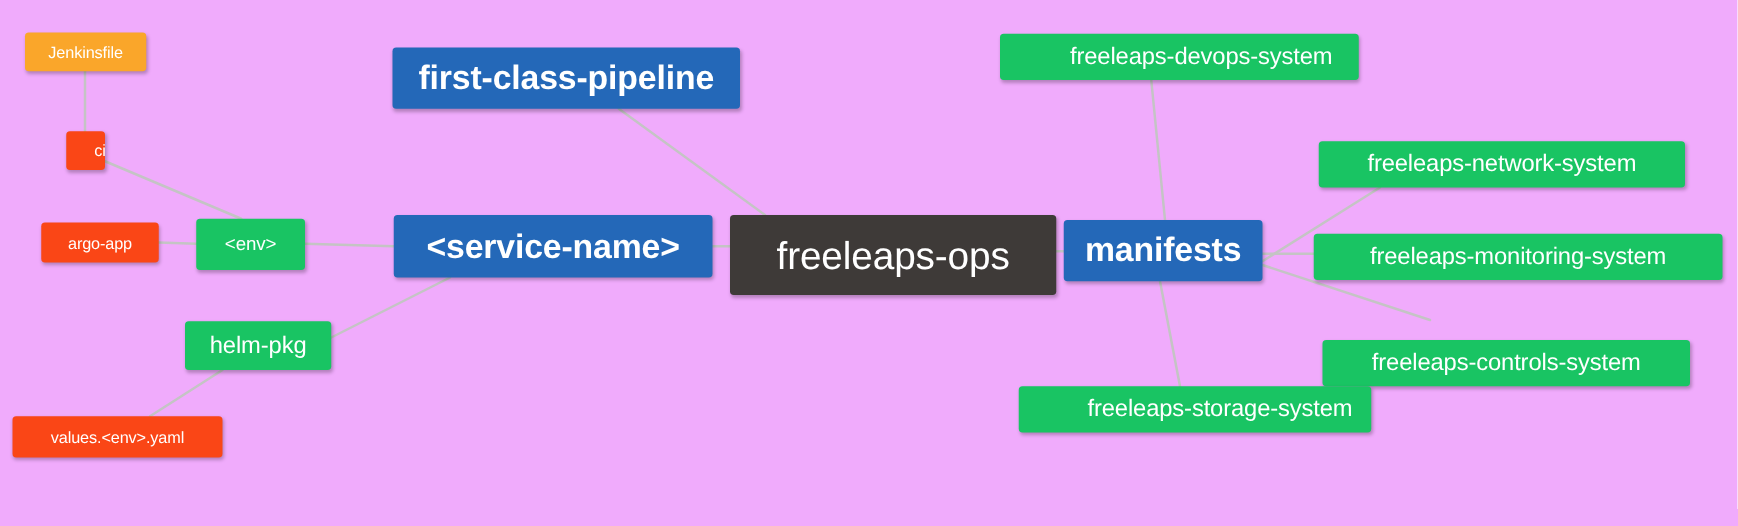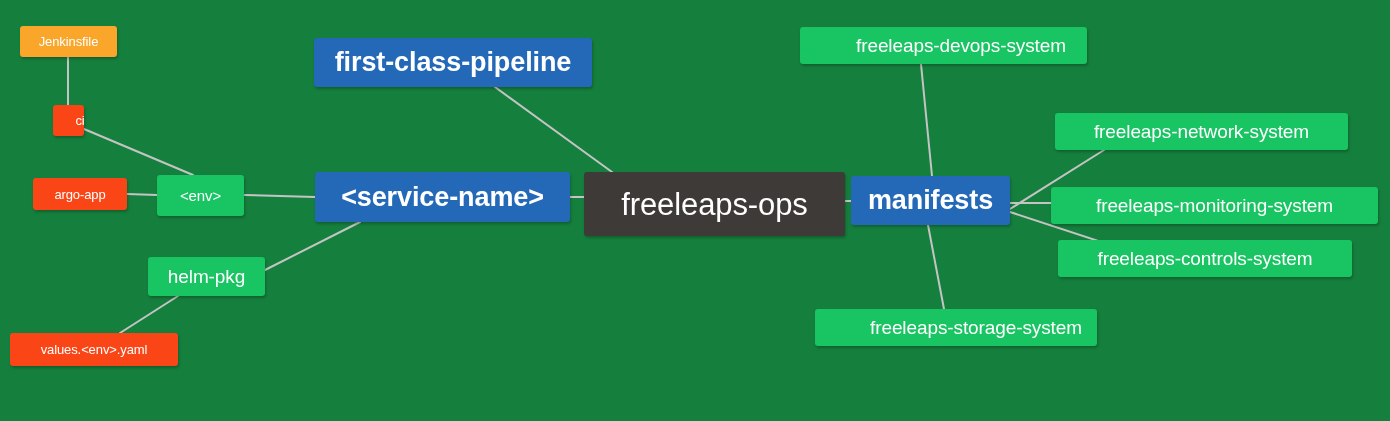--- a/index.html
+++ b/index.html
@@ -9,21 +9,21 @@
     background: #ffffff;
   }
   body {
     font-family: "Liberation Sans", sans-serif;
     -webkit-font-smoothing: antialiased;
   }
   #mindmap {
     position: relative;
     width: 1390px;
     height: 421px;
-    background: #15803d;
+    background: #f0abfc;
     overflow: hidden;
     text-align: right;
   }
   #edge-layer {
     position: absolute;
     left: 0;
     top: 0;
     width: 1390px;
     height: 421px;
     pointer-events: none;
@@ -116,20 +116,20 @@
       </div>
       <div class="node n-green t-leaf" style="left: 800px; top: 27px; width: 287px; height: 37px; padding-left: 35px;">
         <span>freeleaps-devops-system</span>
       </div>
       <div class="node n-green t-leaf" style="left: 1055px; top: 113px; width: 293px; height: 37px;">
         <span>freeleaps-network-system</span>
       </div>
       <div class="node n-green t-leaf" style="left: 1051px; top: 187px; width: 327px; height: 37px;">
         <span>freeleaps-monitoring-system</span>
       </div>
-      <div class="node n-green t-leaf" style="left: 1058px; top: 240px; width: 294px; height: 37px;">
+      <div class="node n-green t-leaf" style="left: 1058px; top: 272px; width: 294px; height: 37px;">
         <span>freeleaps-controls-system</span>
       </div>
       <div class="node n-green t-leaf" style="left: 815px; top: 309px; width: 282px; height: 37px; padding-left: 40px;">
         <span>freeleaps-storage-system</span>
       </div>
     </div>
 </div>
 
 </body></html>

